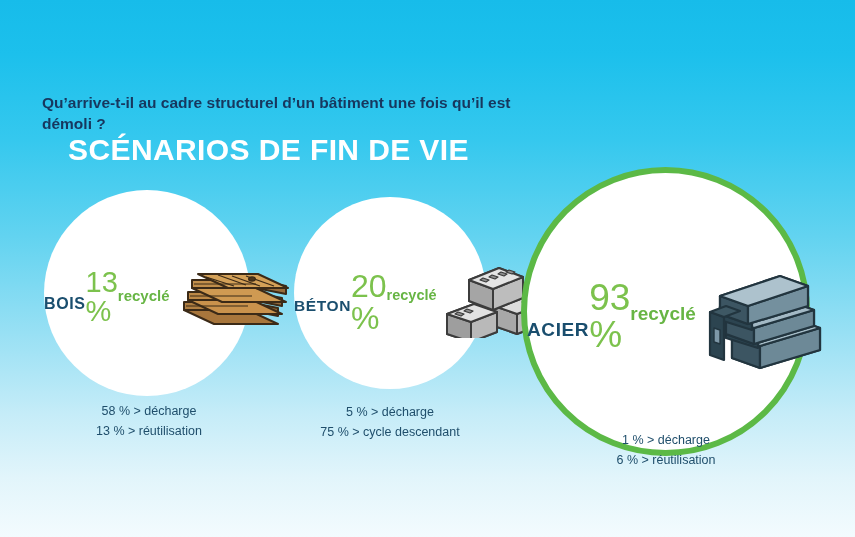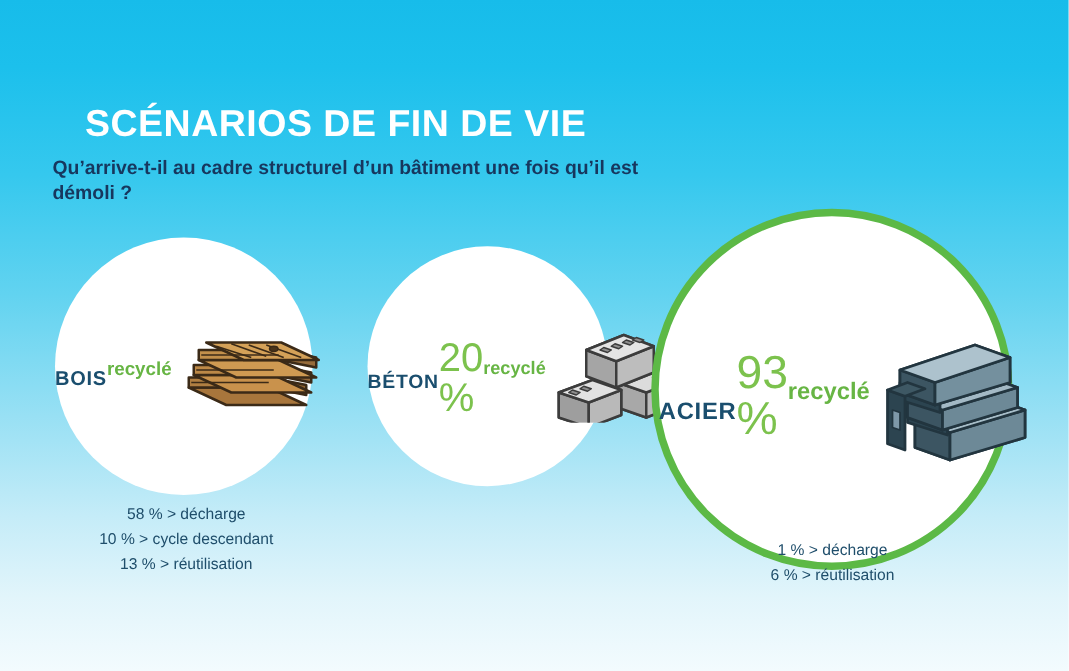--- a/index.html
+++ b/index.html
@@ -132,27 +132,28 @@
   #breakdown-beton { left: 300px; top: 403px; width: 180px; }
   #breakdown-acier { left: 578px; top: 431px; width: 176px; }
   .breakdown div { white-space: nowrap; }
 </style>
 </head>
 <body>
 
 <div id="infographic">
 
   <div id="heading">
+    <div id="subtitle">Qu’arrive-t-il au cadre structurel d’un bâtiment une fois qu’il est démoli ?</div>
     <div id="title">SCÉNARIOS DE FIN DE VIE</div>
-    <div id="subtitle">Qu’arrive-t-il au cadre structurel d’un bâtiment une fois qu’il est démoli ?</div>
   </div>
 
   <div class="circle" id="circle-bois">
     <div class="circle-inner">
       <div class="material-name">BOIS</div>
+      <div class="pct">13 %</div>
       <div class="recycled">recyclé</div>
       <div class="icon-wrap">
         <svg width="122" height="74" viewBox="0 0 122 74">
           <g stroke="#3b2a17" stroke-width="2" stroke-linejoin="round">
 
             <polygon points="14,48 44,62 108,62 78,48" fill="#a8763c"></polygon>
             <polygon points="14,40 14,48 78,48 78,40" fill="#b07f42"></polygon>
             <polygon points="78,40 78,48 108,54 108,46" fill="#8d6231"></polygon>
 
             <polygon points="18,38 48,52 112,52 82,38" fill="#c9924c"></polygon>
@@ -174,21 +175,20 @@
             <line x1="20" y1="34" x2="82" y2="34" stroke-width="1.1"></line>
             <line x1="16" y1="44" x2="78" y2="44" stroke-width="1.1"></line>
           </g>
         </svg>
       </div>
     </div>
   </div>
 
   <div class="breakdown" id="breakdown-bois">
     <div>58 % &gt; décharge</div>
-    <div>10 % &gt; cycle descendant</div>
     <div>13 % &gt; réutilisation</div>
   </div>
 
   <div class="circle" id="circle-beton">
     <div class="circle-inner">
       <div class="material-name">BÉTON</div>
       <div class="pct">20 %</div>
       <div class="recycled">recyclé</div>
       <div class="icon-wrap">
         <svg width="110" height="80" viewBox="0 0 110 80">
@@ -214,20 +214,24 @@
             <polygon points="46,20 52,22 49,24 43,22" fill="#8f8f8f" stroke-width="1.2"></polygon>
             <polygon points="55,17 61,19 58,21 52,19" fill="#8f8f8f" stroke-width="1.2"></polygon>
             <polygon points="64,14 70,16 67,18 61,16" fill="#8f8f8f" stroke-width="1.2"></polygon>
             <polygon points="72,12 78,14 75,16 69,14" fill="#8f8f8f" stroke-width="1.2"></polygon>
           </g>
         </svg>
       </div>
     </div>
   </div>
 
+  <div class="breakdown" id="breakdown-beton">
+    <div>5 % &gt; décharge</div>
+    <div>75 % &gt; cycle descendant</div>
+  </div>
 
   <div class="circle" id="circle-acier">
     <div class="circle-inner">
       <div class="material-name">ACIER</div>
       <div class="pct">93 %</div>
       <div class="recycled">recyclé</div>
       <div class="icon-wrap">
         <svg width="132" height="112" viewBox="0 0 132 112">
           <g stroke="#22353f" stroke-width="2.2" stroke-linejoin="round">
 

